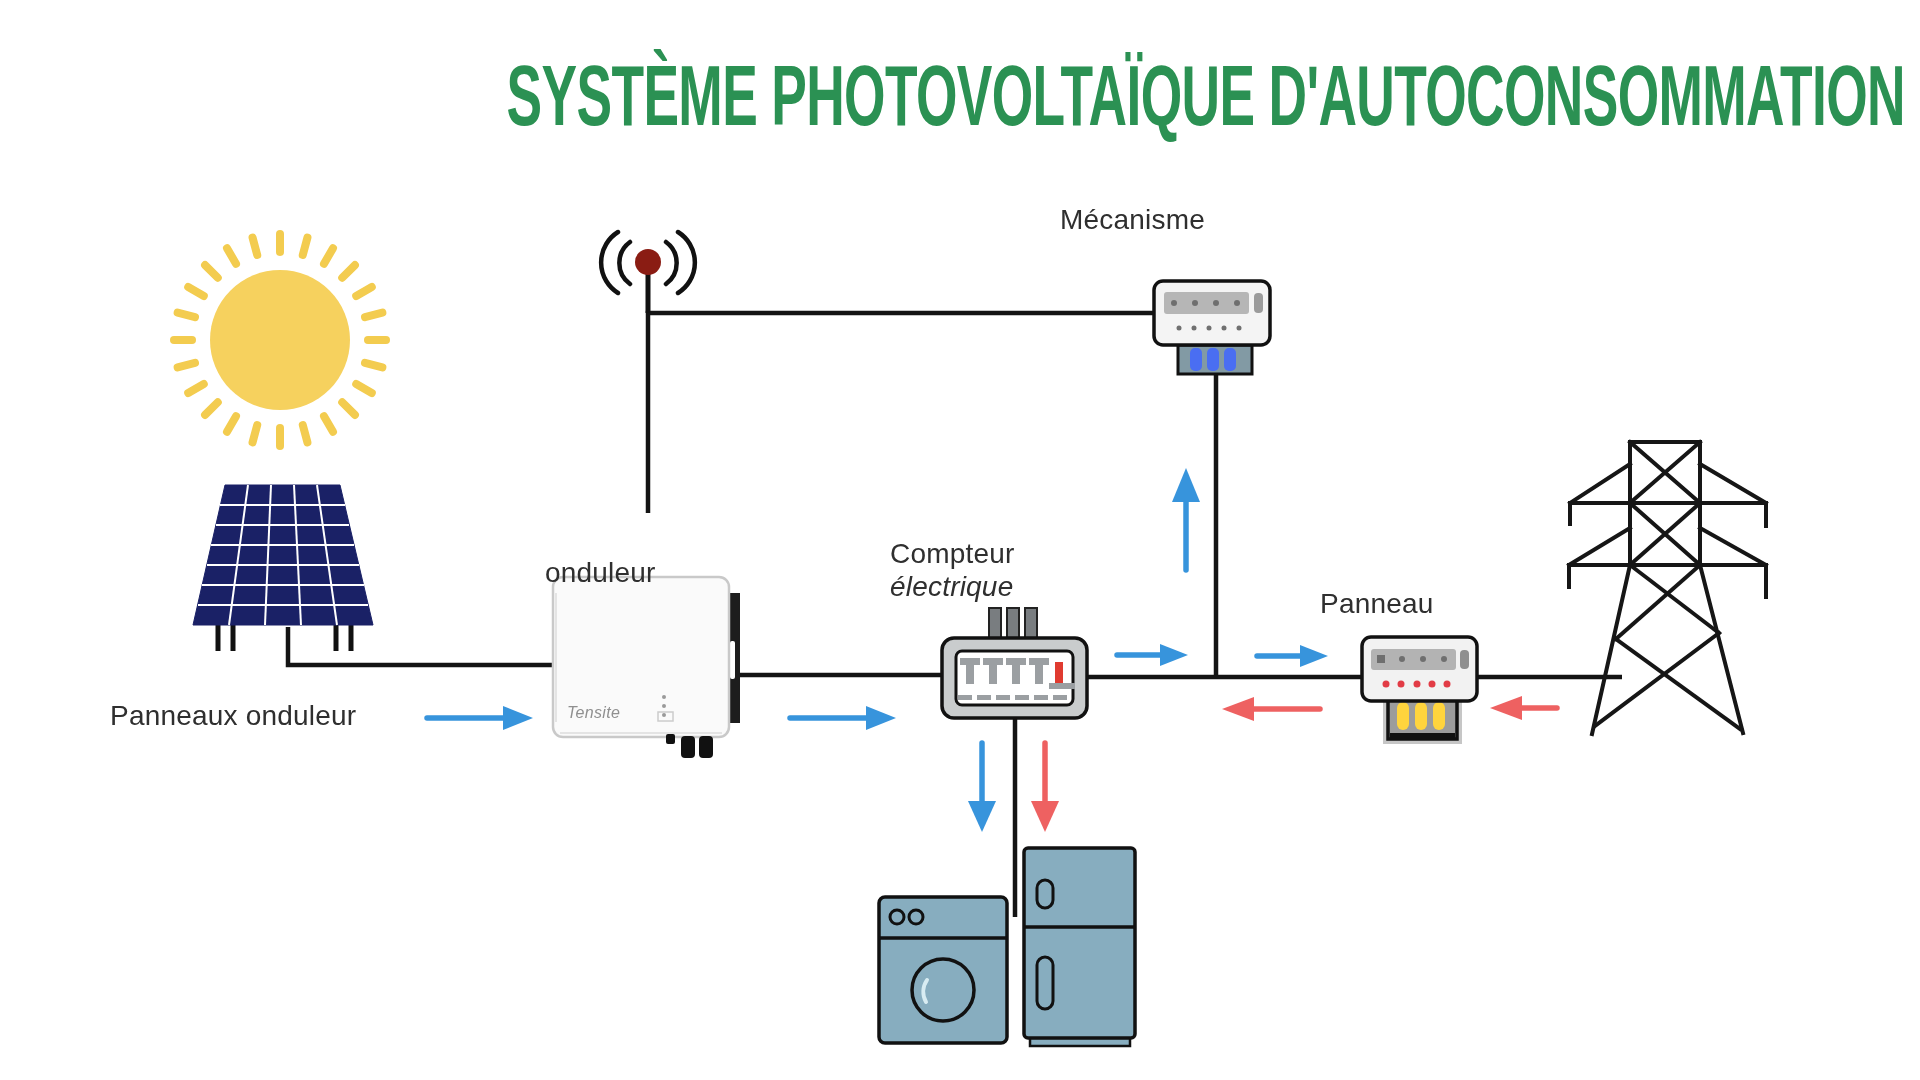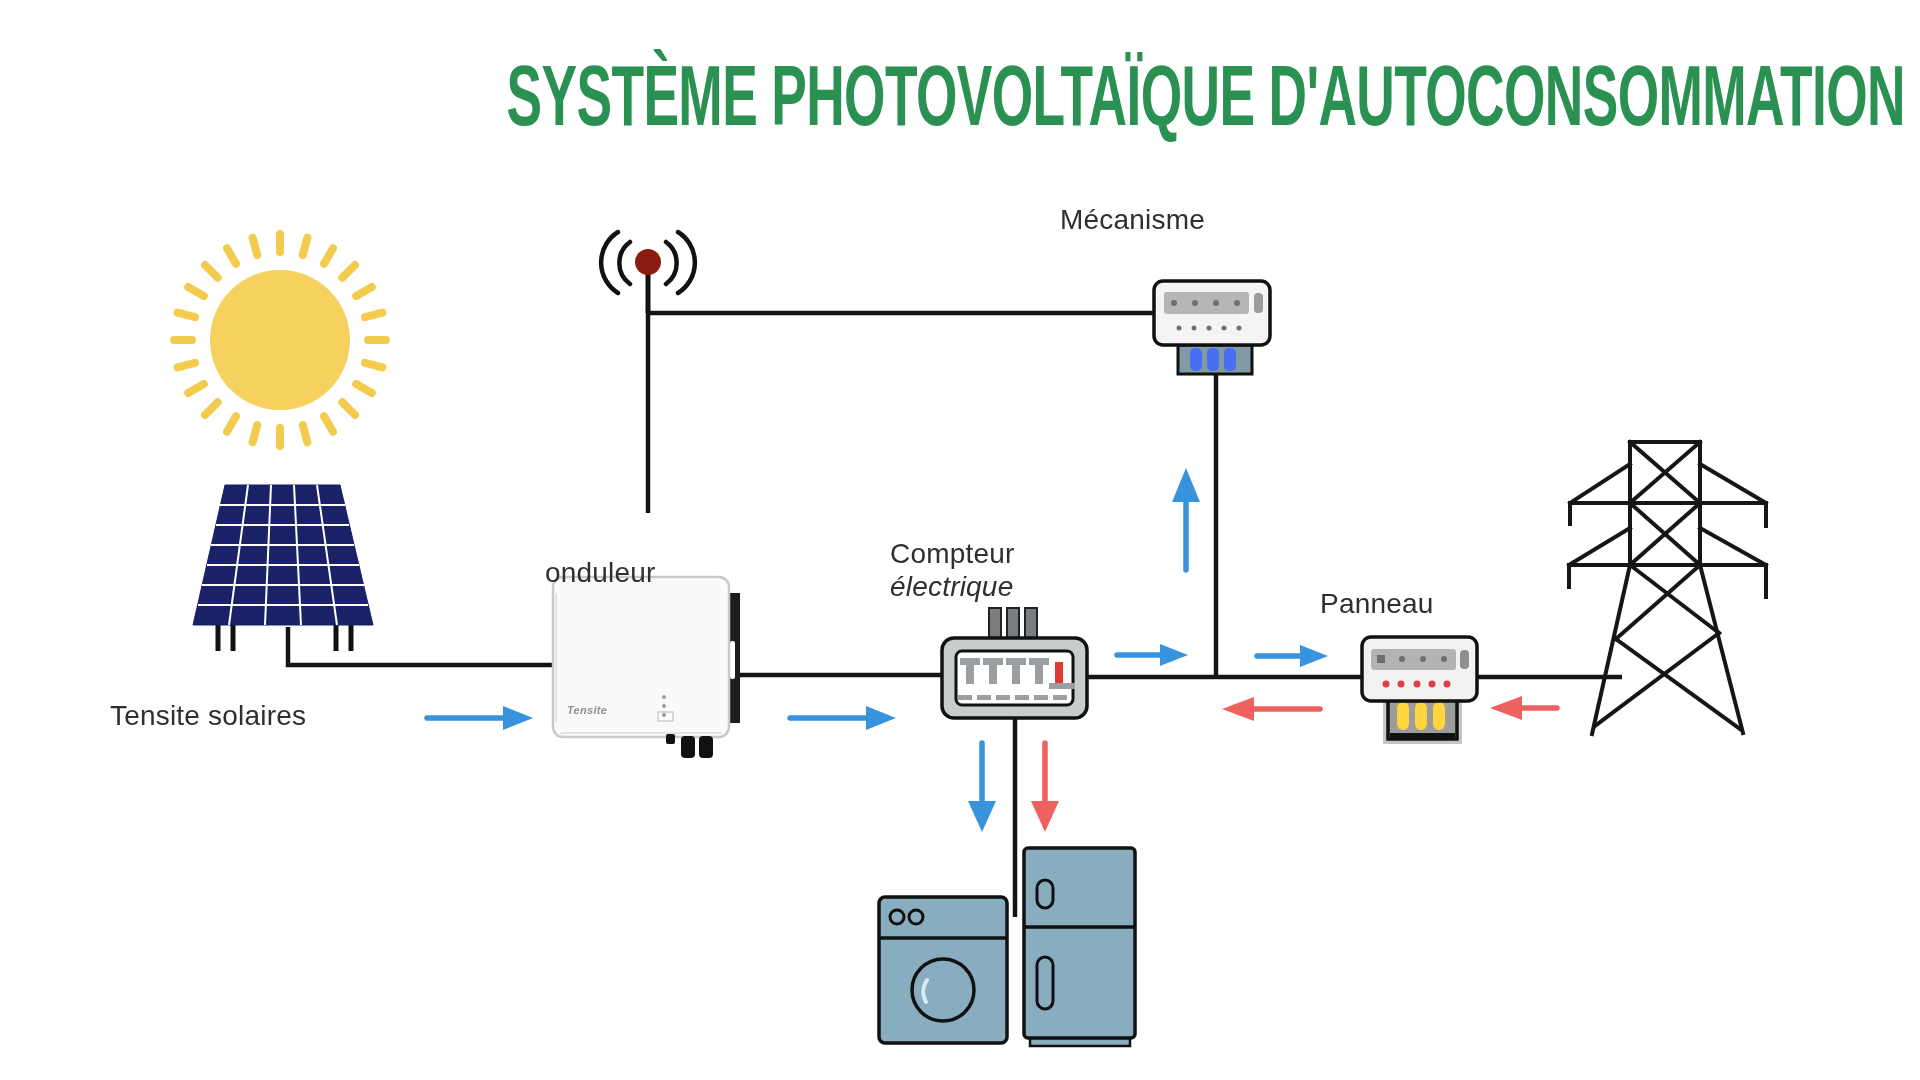--- a/index.html
+++ b/index.html
@@ -10,21 +10,21 @@
   html,body{margin:0;padding:0;background:#fff;}
   .canvas{position:relative;width:1920px;height:1080px;background:#ffffff;overflow:hidden;
           font-family:"Liberation Sans","DejaVu Sans",sans-serif;}
   .scene{position:absolute;left:0;top:0;width:1920px;height:1080px;}
   .title{position:absolute;left:0;right:0;top:48px;text-align:center;color:var(--green);
          font-weight:700;font-size:86px;line-height:1.1;white-space:nowrap;
          transform:translateX(-52px);}
   .title span{display:inline-block;transform:scaleX(0.62);transform-origin:50% 50%;letter-spacing:-1px;}
   .label{position:absolute;color:var(--label);font-size:28px;line-height:33px;text-align:left;
          letter-spacing:0.2px;}
-  .logo{position:absolute;left:567px;top:704px;width:80px;font-size:11px;font-weight:700;
+  .logo{position:absolute;left:567px;top:704px;width:80px;font-size:16px;font-weight:400;
         font-style:italic;color:#8f8f8f;text-align:left;letter-spacing:0.3px;}
   
   .wire{stroke:var(--wire);stroke-width:4.5;fill:none;}
   .arrow-blue line{stroke:var(--blue);stroke-width:5.5;stroke-linecap:round;}
   .arrow-blue polygon{fill:var(--blue);}
   .arrow-red line{stroke:var(--red);stroke-width:5.5;stroke-linecap:round;}
   .arrow-red polygon{fill:var(--red);}
   .sun-core{fill:var(--sun);}
   .sun-ray{stroke:#f3cc4f;stroke-width:8;stroke-linecap:round;}
   .panel-body{fill:var(--navy);stroke:var(--navy);stroke-width:1;}
@@ -268,21 +268,21 @@
         <polygon points="1254,697 1222,709 1254,721"></polygon>
     </g>
     <g class="arrow-red">
       <line x1="1557" y1="708" x2="1520" y2="708"></line>
         <polygon points="1522,696 1490,708 1522,720"></polygon>
     </g>
   </svg>
 
   <div class="title"><span>SYSTÈME PHOTOVOLTAÏQUE D'AUTOCONSOMMATION SANS SURPLUS</span></div>
 
-  <div class="label" style="left:110px;top:699px;width:340px;">Tensite solaires</div>
+  <div class="label" style="left:110px;top:699px;width:340px;">Panneaux onduleur</div>
 
   <div class="label" style="left:545px;top:556px;width:200px;">onduleur</div>
 
   <div class="label" style="left:890px;top:537px;width:225px;">
     <span style="display:block;">Compteur</span>
     <span style="display:block;font-style:italic;">électrique</span>
   </div>
 
   <div class="label" style="left:1060px;top:203px;width:310px;">
     <span style="display:block;">Mécanisme</span>

